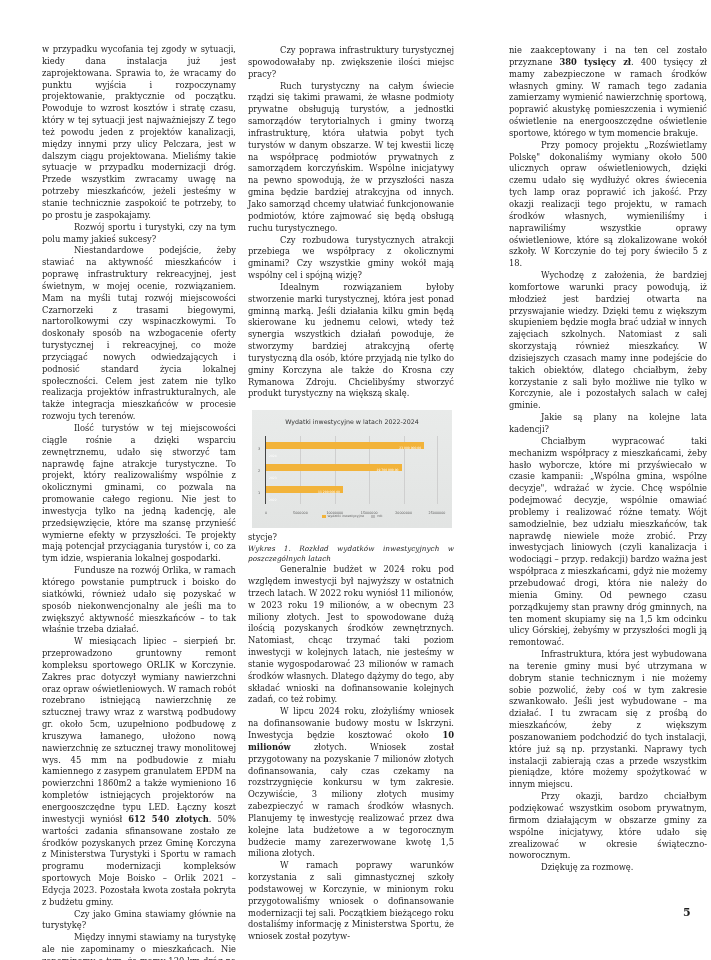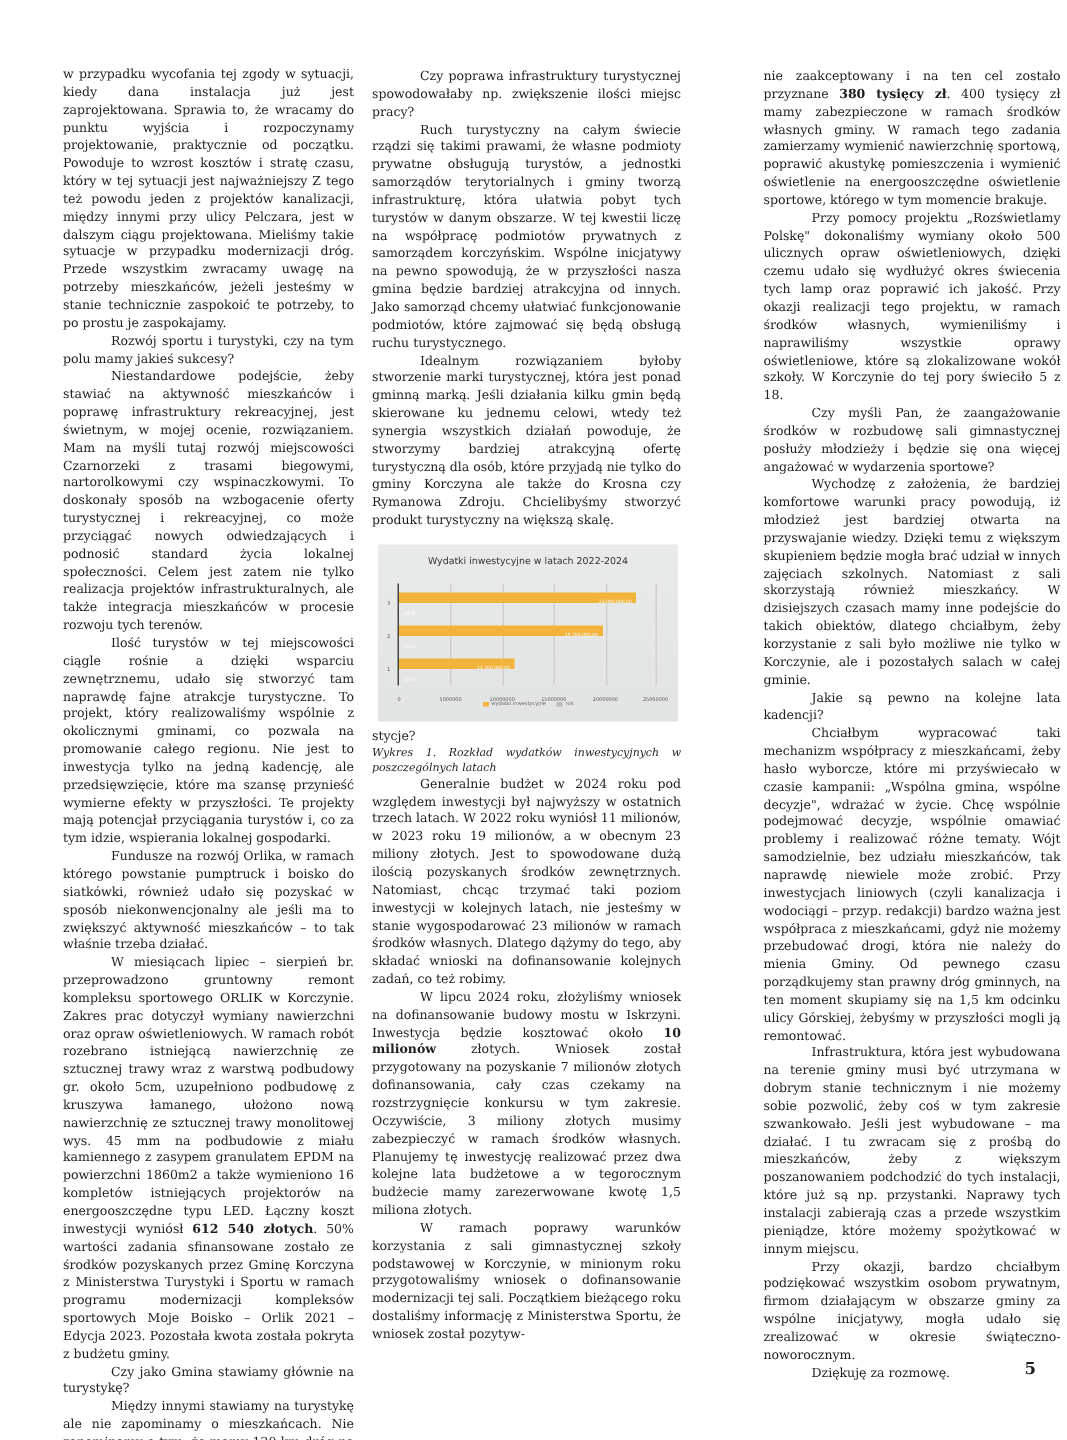--- a/index.html
+++ b/index.html
@@ -48,20 +48,21 @@
   <p class="ind">Ilość turystów w tej miejscowości ciągle rośnie a dzięki wsparciu zewnętrznemu, udało się stworzyć tam naprawdę fajne atrakcje turystyczne. To projekt, który realizowaliśmy wspólnie z okolicznymi gminami, co pozwala na promowanie całego regionu. Nie jest to inwestycja tylko na jedną kadencję, ale przedsięwzięcie, które ma szansę przynieść wymierne efekty w przyszłości. Te projekty mają potencjał przyciągania turystów i, co za tym idzie, wspierania lokalnej gospodarki.</p>
   <p class="ind">Fundusze na rozwój Orlika, w ramach którego powstanie pumptruck i boisko do siatkówki, również udało się pozyskać w sposób niekonwencjonalny ale jeśli ma to zwiększyć aktywność mieszkańców – to tak właśnie trzeba działać.</p>
   <p class="ind"><span>W miesiącach lipiec – sierpień br. przeprowadzono gruntowny remont kompleksu sportowego ORLIK w Korczynie. Zakres prac dotyczył wymiany nawierzchni oraz opraw oświetleniowych. W ramach robót rozebrano istniejącą nawierzchnię ze sztucznej trawy wraz z warstwą podbudowy gr. około 5cm, uzupełniono podbudowę z kruszywa łamanego, ułożono nową nawierzchnię ze sztucznej trawy monolitowej wys. 45 mm na podbudowie z miału kamiennego z zasypem granulatem EPDM na powierzchni 1860m2 a także wymieniono 16 kompletów istniejących projektorów na energooszczędne typu LED. Łączny koszt inwestycji wyniósł </span><b class="bold">612 540 złotych</b><span>. 50% wartości zadania sfinansowane zostało ze środków pozyskanych przez Gminę Korczyna z Ministerstwa Turystyki i Sportu w ramach programu modernizacji kompleksów sportowych Moje Boisko – Orlik 2021 – Edycja 2023. Pozostała kwota została pokryta z budżetu gminy.</span></p>
   <p class="q">Czy jako Gmina stawiamy głównie na turystykę?</p>
   <p class="ind">Między innymi stawiamy na turystykę ale nie zapominamy o mieszkańcach. Nie zapominamy o tym, że mamy 120 km dróg na terenie gminy i powinniśmy właśnie tę infrastrukturę utrzymywać na najwyższym poziomie, żeby na co dzień mieszkańcom gminy żyło się po prostu lepiej.</p>
 </div>
 
 <div class="col col2">
   <p class="q">Czy poprawa infrastruktury turystycznej spowodowałaby np. zwiększenie ilości miejsc pracy?</p>
   <p class="ind">Ruch turystyczny na całym świecie rządzi się takimi prawami, że własne podmioty prywatne obsługują turystów, a jednostki samorządów terytorialnych i gminy tworzą infrastrukturę, która ułatwia pobyt tych turystów w danym obszarze. W tej kwestii liczę na współpracę podmiotów prywatnych z samorządem korczyńskim. Wspólne inicjatywy na pewno spowodują, że w przyszłości nasza gmina będzie bardziej atrakcyjna od innych. Jako samorząd chcemy ułatwiać funkcjonowanie podmiotów, które zajmować się będą obsługą ruchu turystycznego.</p>
+  <p class="q">Czy rozbudowa turystycznych atrakcji przebiega we współpracy z okolicznymi gminami? Czy wszystkie gminy wokół mają wspólny cel i spójną wizję?</p>
   <p class="ind">Idealnym rozwiązaniem byłoby stworzenie marki turystycznej, która jest ponad gminną marką. Jeśli działania kilku gmin będą skierowane ku jednemu celowi, wtedy też synergia wszystkich działań powoduje, że stworzymy bardziej atrakcyjną ofertę turystyczną dla osób, które przyjadą nie tylko do gminy Korczyna ale także do Krosna czy Rymanowa Zdroju. Chcielibyśmy stworzyć produkt turystyczny na większą skalę.</p>
 
   <div class="chart">
     <div class="chart-title">Wydatki inwestycyjne w latach 2022-2024</div>
     <div class="plot">
       <div class="grid" style="left:34.4px"></div>
       <div class="grid" style="left:68.8px"></div>
       <div class="grid" style="left:103.2px"></div>
       <div class="grid" style="left:137.6px"></div>
       <div class="grid" style="left:171px"></div>
@@ -100,22 +101,21 @@
   <p class="q" style="text-indent:0">stycje?</p>
   <p class="caption">Wykres 1. Rozkład wydatków inwestycyjnych w poszczególnych latach</p>
   <p class="ind">Generalnie budżet w 2024 roku pod względem inwestycji był najwyższy w ostatnich trzech latach. W 2022 roku wyniósł 11 milionów, w 2023 roku 19 milionów, a w obecnym 23 miliony złotych. Jest to spowodowane dużą ilością pozyskanych środków zewnętrznych. Natomiast, chcąc trzymać taki poziom inwestycji w kolejnych latach, nie jesteśmy w stanie wygospodarować 23 milionów w ramach środków własnych. Dlatego dążymy do tego, aby składać wnioski na dofinansowanie kolejnych zadań, co też robimy.</p>
   <p class="ind"><span>W lipcu 2024 roku, złożyliśmy wniosek na dofinansowanie budowy mostu w Iskrzyni. Inwestycja będzie kosztować około </span><b class="bold">10 milionów</b><span> złotych. Wniosek został przygotowany na pozyskanie 7 milionów złotych dofinansowania, cały czas czekamy na rozstrzygnięcie konkursu w tym zakresie. Oczywiście, 3 miliony złotych musimy zabezpieczyć w ramach środków własnych. Planujemy tę inwestycję realizować przez dwa kolejne lata budżetowe a w tegorocznym budżecie mamy zarezerwowane kwotę 1,5 miliona złotych.</span></p>
   <p class="ind">W ramach poprawy warunków korzystania z sali gimnastycznej szkoły podstawowej w Korczynie, w minionym roku przygotowaliśmy wniosek o dofinansowanie modernizacji tej sali. Początkiem bieżącego roku dostaliśmy informację z Ministerstwa Sportu, że wniosek został pozytyw-</p>
 </div>
 
 <div class="col col3">
   <p><span>nie zaakceptowany i na ten cel zostało przyznane </span><b class="bold">380 tysięcy zł</b><span>. 400 tysięcy zł mamy zabezpieczone w ramach środków własnych gminy. W ramach tego zadania zamierzamy wymienić nawierzchnię sportową, poprawić akustykę pomieszczenia i wymienić oświetlenie na energooszczędne oświetlenie sportowe, którego w tym momencie brakuje.</span></p>
   <p class="ind">Przy pomocy projektu „Rozświetlamy Polskę" dokonaliśmy wymiany około 500 ulicznych opraw oświetleniowych, dzięki czemu udało się wydłużyć okres świecenia tych lamp oraz poprawić ich jakość. Przy okazji realizacji tego projektu, w ramach środków własnych, wymieniliśmy i naprawiliśmy wszystkie oprawy oświetleniowe, które są zlokalizowane wokół szkoły. W Korczynie do tej pory świeciło 5 z 18.</p>
-  <p class="q">Czy myśli Pan, że zaangażowanie środków w rozbudowę sali gimnastycznej posłuży młodzieży i będzie się ona więcej angażować w wydarzenia sportowe?</p>
   <p class="ind">Wychodzę z założenia, że bardziej komfortowe warunki pracy powodują, iż młodzież jest bardziej otwarta na przyswajanie wiedzy. Dzięki temu z większym skupieniem będzie mogła brać udział w innych zajęciach szkolnych. Natomiast z sali skorzystają również mieszkańcy. W dzisiejszych czasach mamy inne podejście do takich obiektów, dlatego chciałbym, żeby korzystanie z sali było możliwe nie tylko w Korczynie, ale i pozostałych salach w całej gminie.</p>
-  <p class="q">Jakie są pewno na kolejne lata kadencji?</p>
+  <p class="q">Jakie są plany na kolejne lata kadencji?</p>
   <p class="ind">Chciałbym wypracować taki mechanizm współpracy z mieszkańcami, żeby hasło wyborcze, które mi przyświecało w czasie kampanii: „Wspólna gmina, wspólne decyzje", wdrażać w życie. Chcę wspólnie podejmować decyzje, wspólnie omawiać problemy i realizować różne tematy. Wójt samodzielnie, bez udziału mieszkańców, tak naprawdę niewiele może zrobić. Przy inwestycjach liniowych (czyli kanalizacja i wodociągi – przyp. redakcji) bardzo ważna jest współpraca z mieszkańcami, gdyż nie możemy przebudować drogi, która nie należy do mienia Gminy. Od pewnego czasu porządkujemy stan prawny dróg gminnych, na ten moment skupiamy się na 1,5 km odcinku ulicy Górskiej, żebyśmy w przyszłości mogli ją remontować.</p>
   <p class="ind">Infrastruktura, która jest wybudowana na terenie gminy musi być utrzymana w dobrym stanie technicznym i nie możemy sobie pozwolić, żeby coś w tym zakresie szwankowało. Jeśli jest wybudowane – ma działać. I tu zwracam się z prośbą do mieszkańców, żeby z większym poszanowaniem podchodzić do tych instalacji, które już są np. przystanki. Naprawy tych instalacji zabierają czas a przede wszystkim pieniądze, które możemy spożytkować w innym miejscu.</p>
-  <p class="ind">Przy okazji, bardzo chciałbym podziękować wszystkim osobom prywatnym, firmom działającym w obszarze gminy za wspólne inicjatywy, mogła udało się zrealizować w okresie świąteczno-noworocznym.</p>
+  <p class="ind">Przy okazji, bardzo chciałbym podziękować wszystkim osobom prywatnym, firmom działającym w obszarze gminy za wspólne inicjatywy, które udało się zrealizować w okresie świąteczno-noworocznym.</p>
   <p class="q">Dziękuję za rozmowę.</p>
 </div>
 
 <div class="page-number">5</div>
 
 </body></html>

